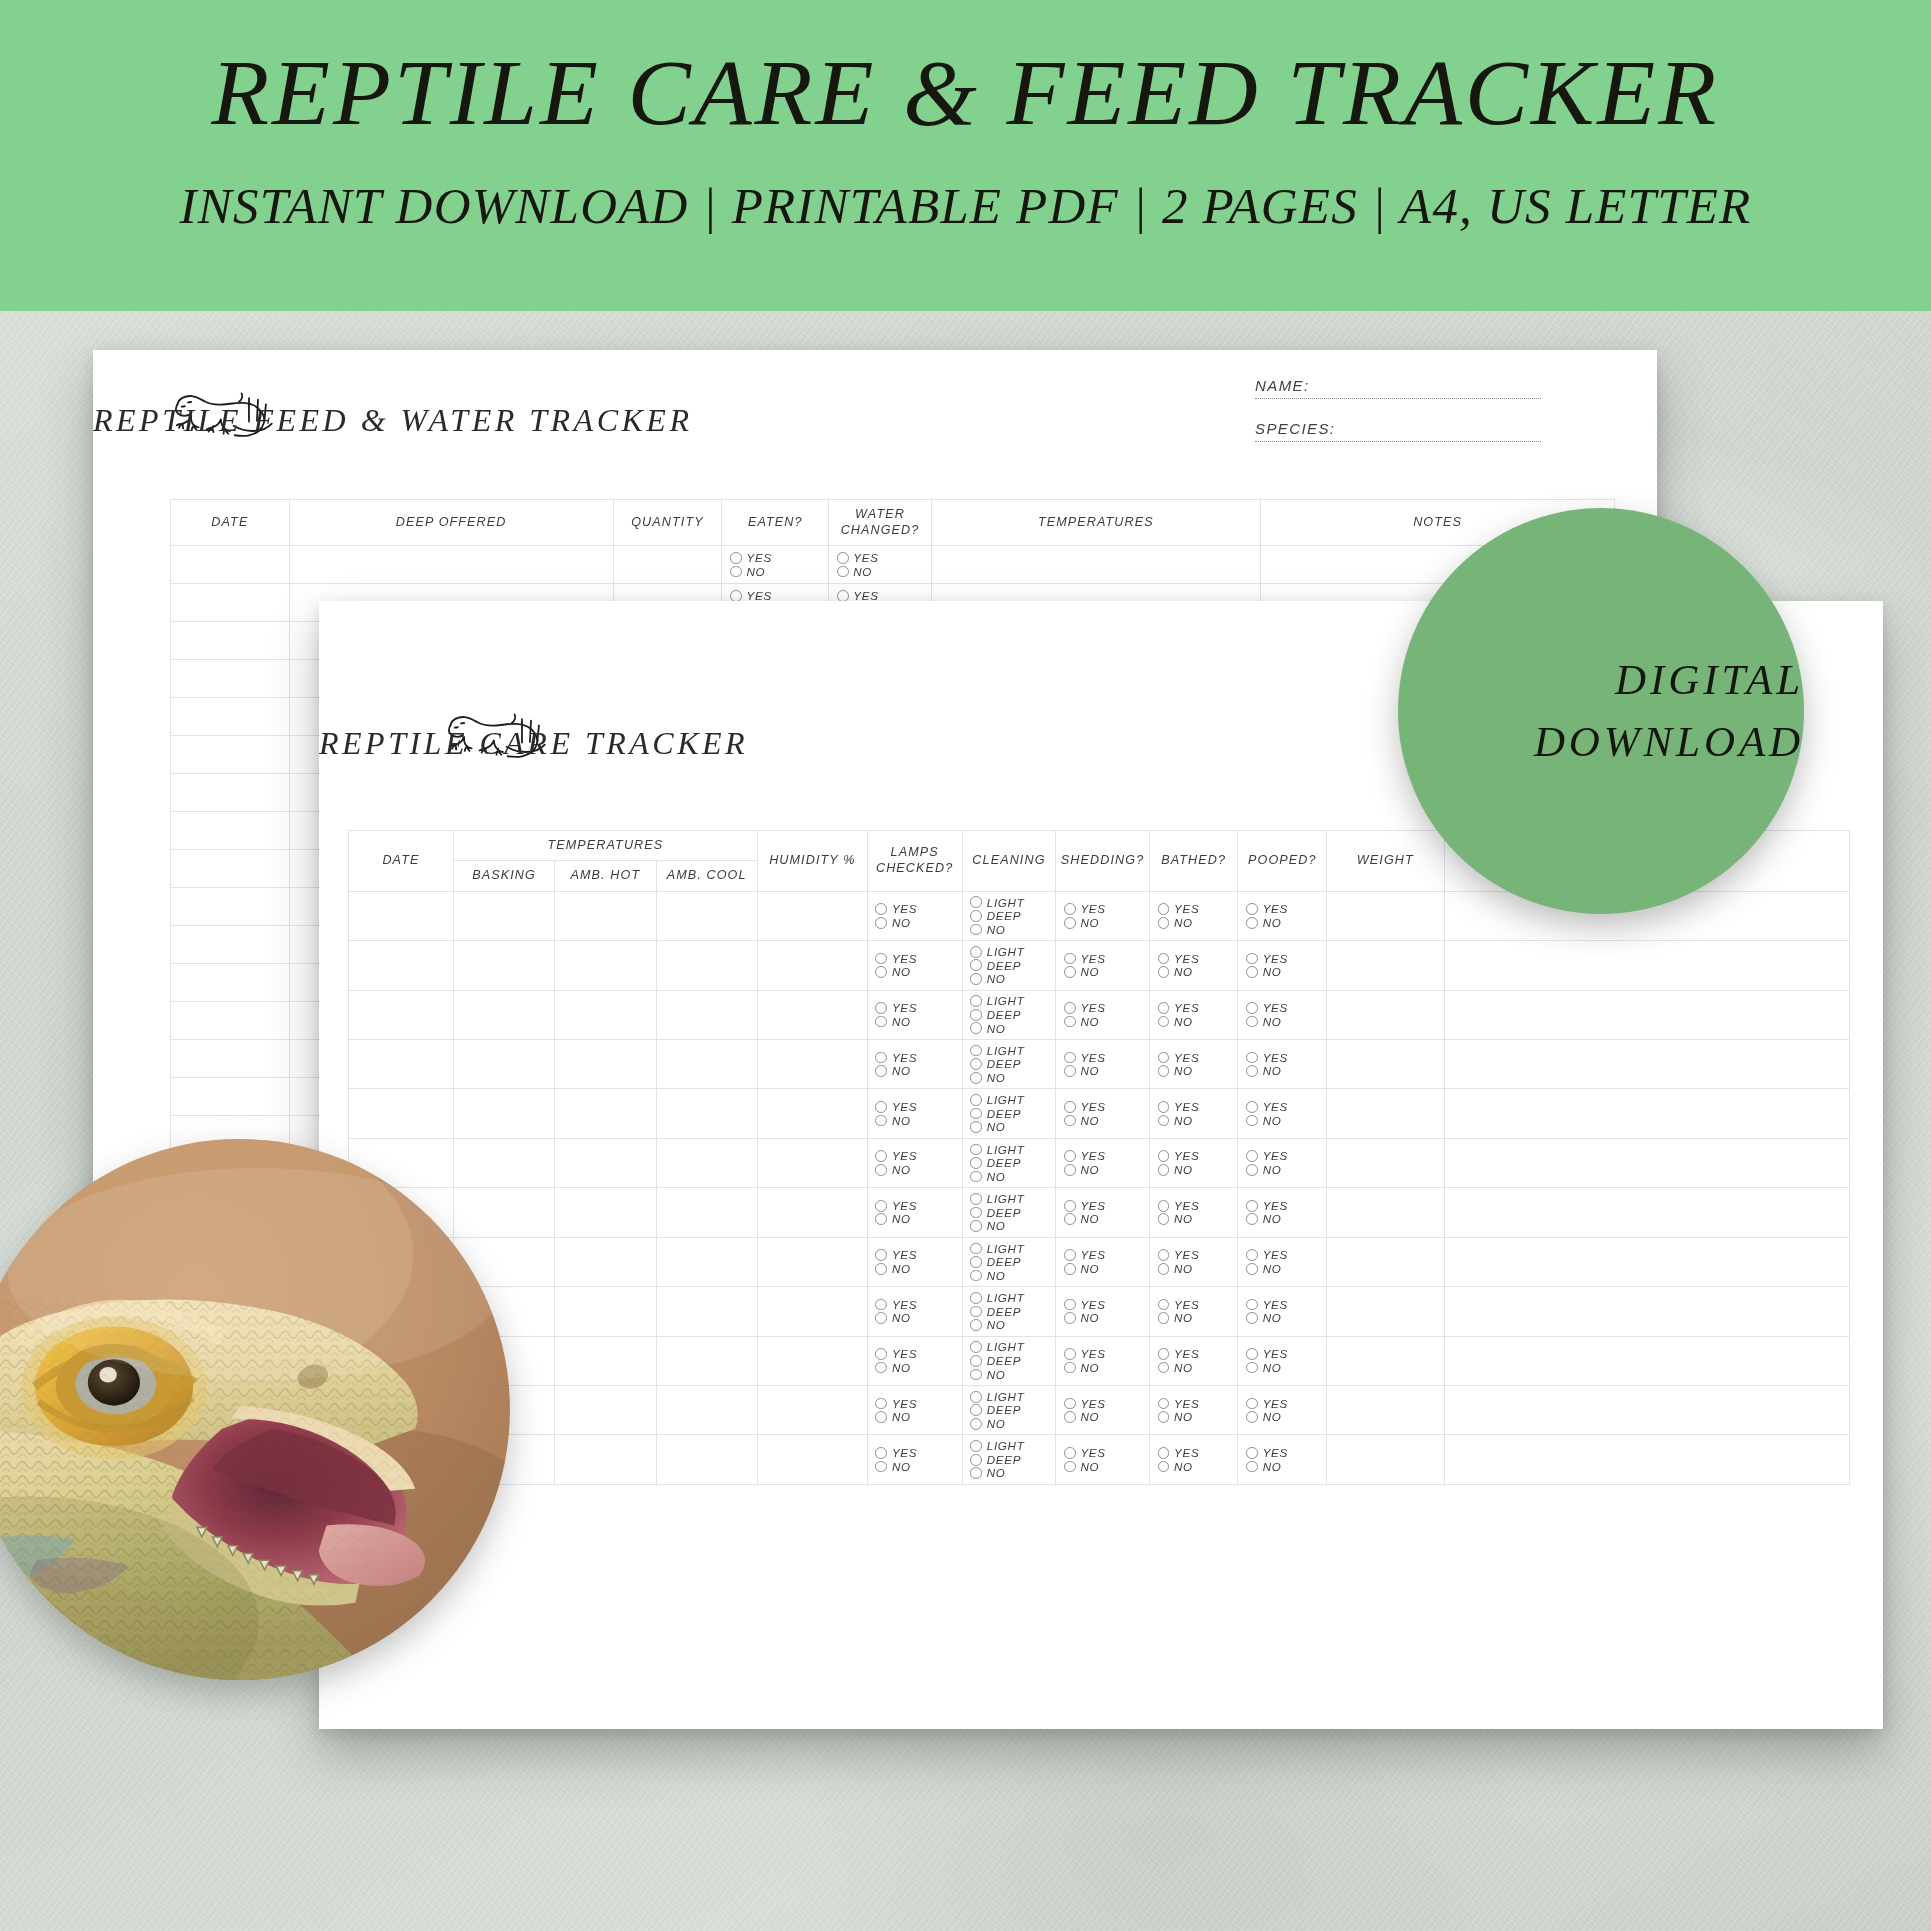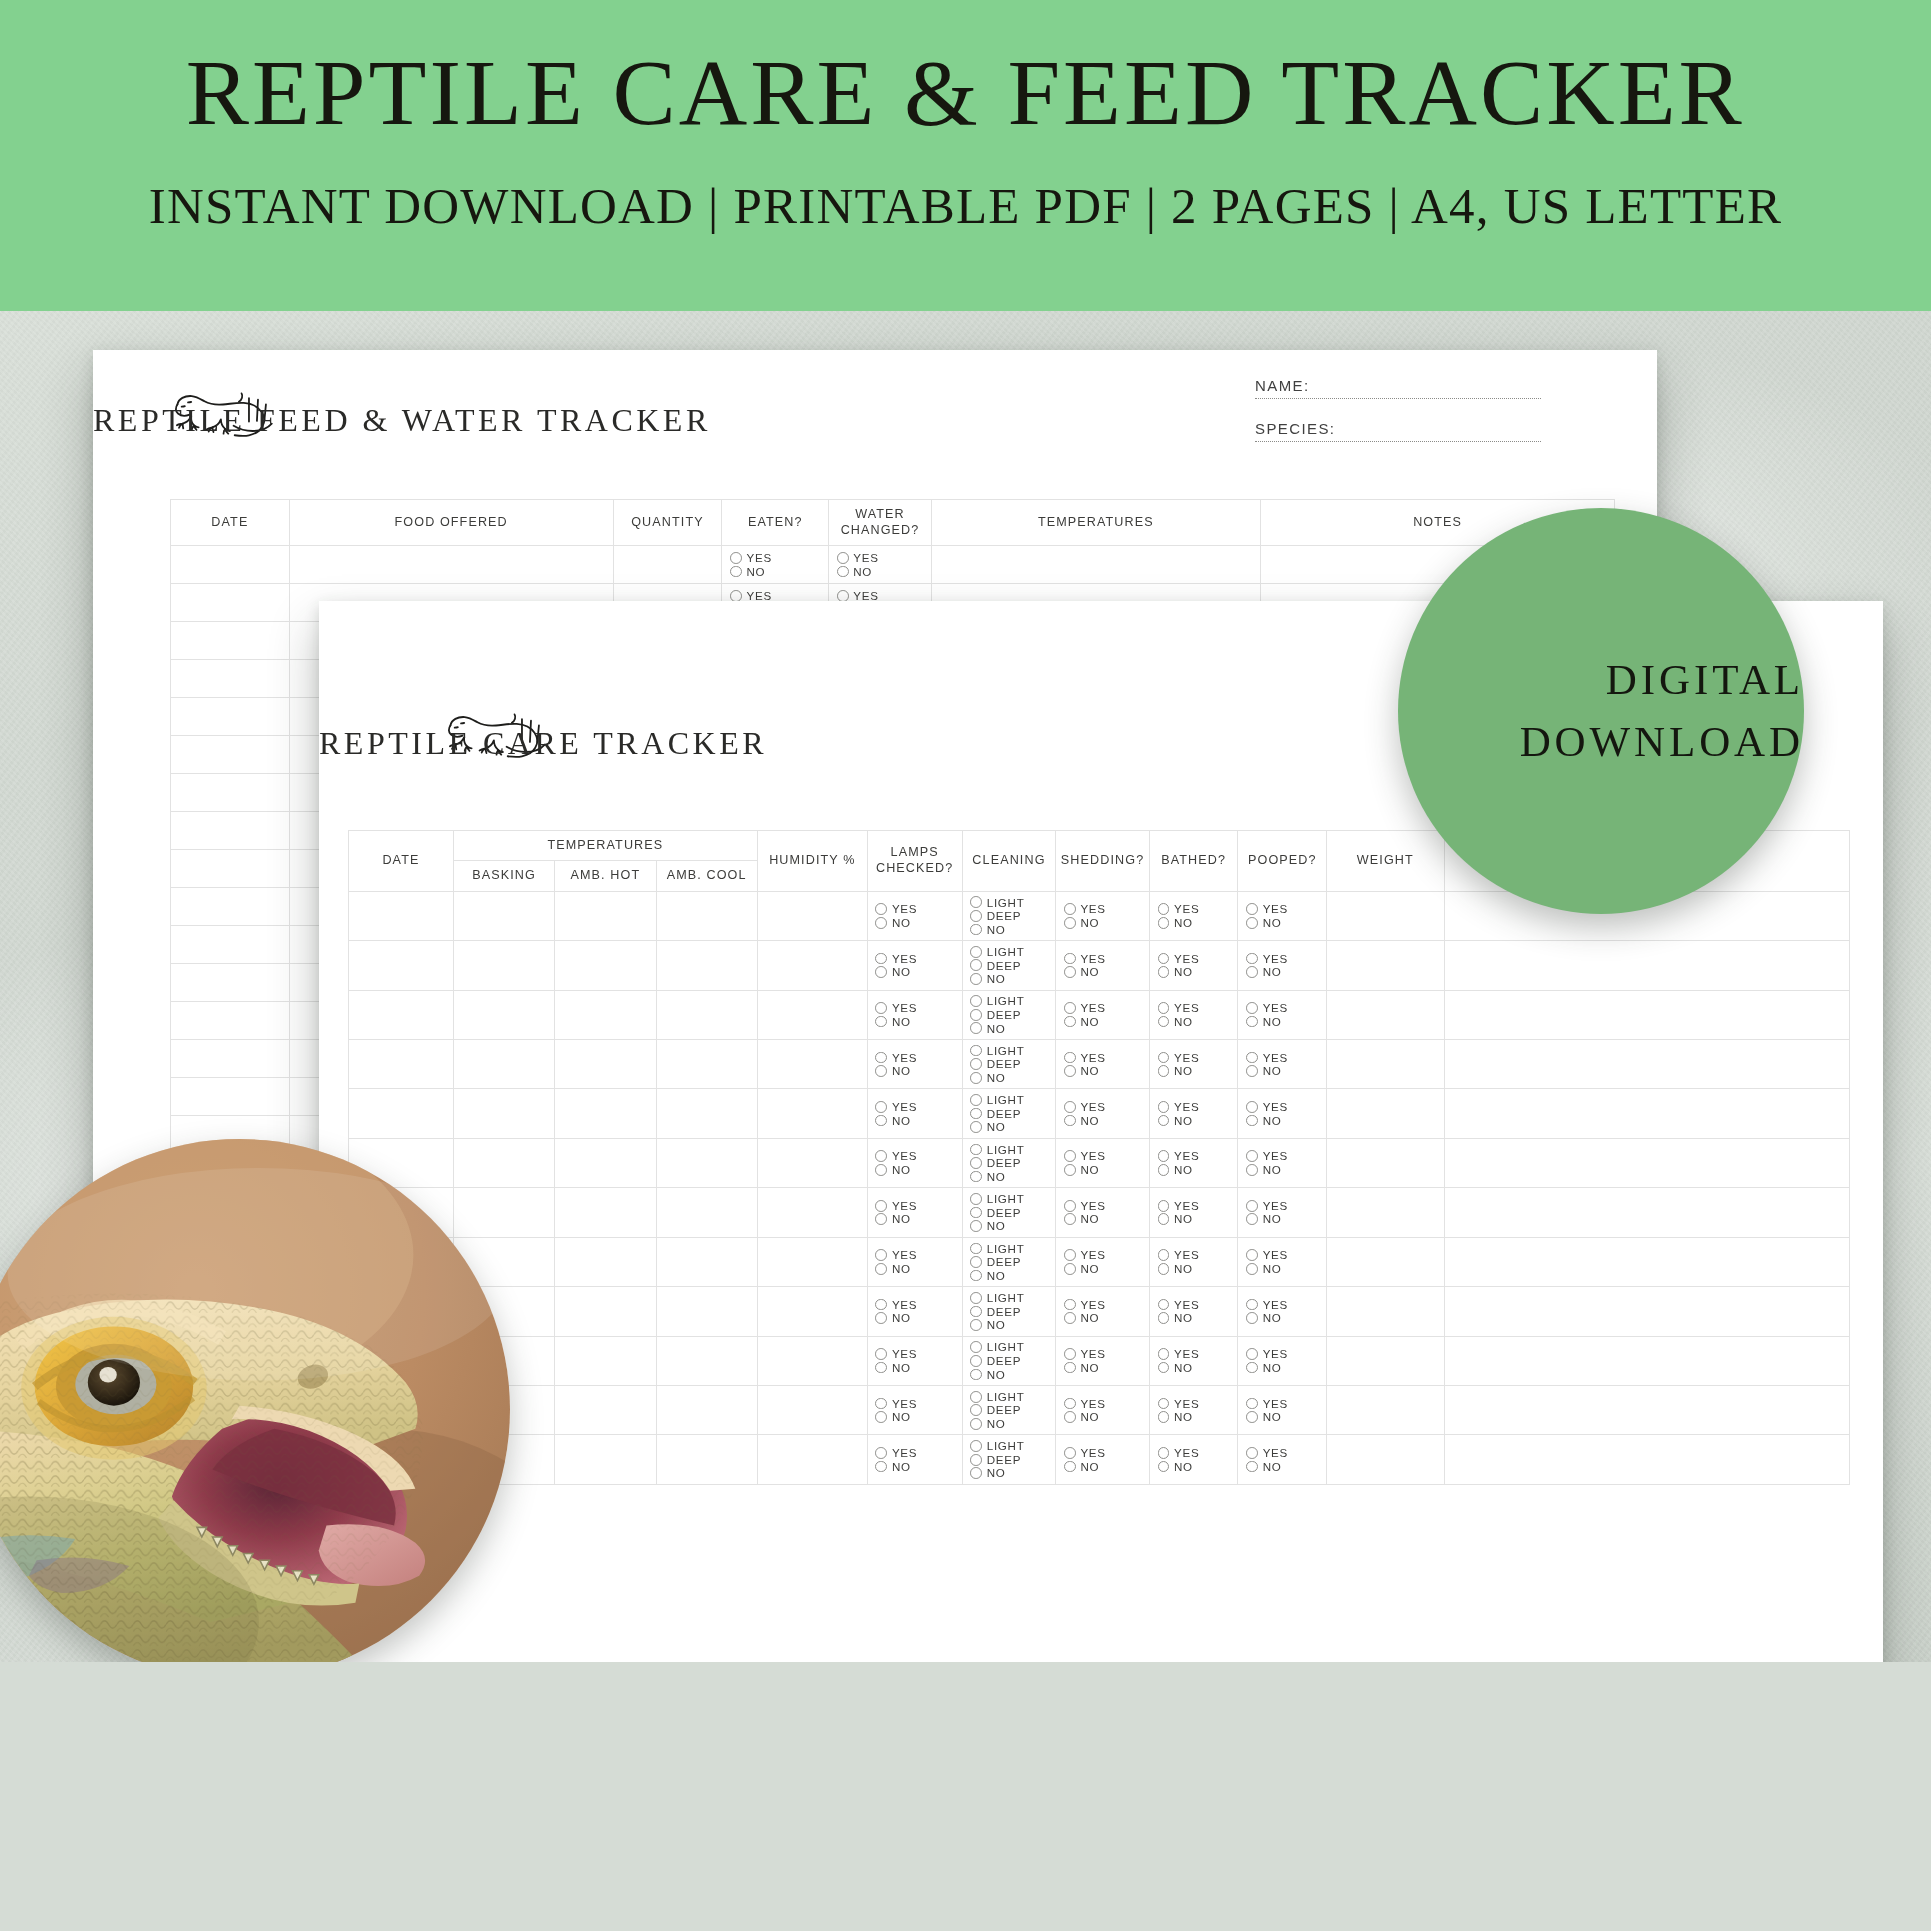--- a/index.html
+++ b/index.html
@@ -1,21 +1,21 @@
 <!DOCTYPE html>
 <html><head>
 <meta charset="utf-8">
 <style>
   html,body{margin:0;padding:0;}
   body{
     width:1931px;height:1931px;overflow:hidden;
     font-family:"Liberation Sans", sans-serif;
     background:#d5dcd5;
   }
-  #stage{position:relative;width:1931px;height:1662px;overflow:hidden;}
+  #stage{position:relative;width:1931px;height:1931px;overflow:hidden;font-style:italic;}
 
   
   .bg-texture{
     position:absolute;inset:0;
     background:
       radial-gradient(ellipse 869px 483px at 18% 72%, rgba(255,255,255,.55), rgba(255,255,255,0) 62%),
       radial-gradient(ellipse 676px 406px at 82% 35%, rgba(255,255,255,.45), rgba(255,255,255,0) 60%),
       radial-gradient(ellipse 579px 367px at 60% 95%, rgba(188,197,188,.55), rgba(188,197,188,0) 65%),
       linear-gradient(155deg,#dfe4de 0%,#d2d9d2 30%,#cfd6cf 55%,#d8ded8 80%,#c9d1c9 100%);
   }
@@ -183,21 +183,21 @@
           <div class="meta-row">
             <span class="meta-label">SPECIES:</span>
             <span class="meta-line"></span>
           </div>
         </div>
       </div>
       <table class="tracker" id="tbl1">
           <thead>
             <tr>
               <th style="width: 114px;">DATE</th>
-              <th style="width: 319px;">FOOD OFFERED</th>
+              <th style="width: 319px;">DEEP OFFERED</th>
               <th style="width: 104px;">QUANTITY</th>
               <th style="width: 102px;">EATEN?</th>
               <th style="width: 98px;">WATER CHANGED?</th>
               <th style="width: 324px;">TEMPERATURES</th>
               <th style="width: 350px;">NOTES</th>
             </tr>
           </thead>
           <tbody>
             <tr>
               <td></td>

